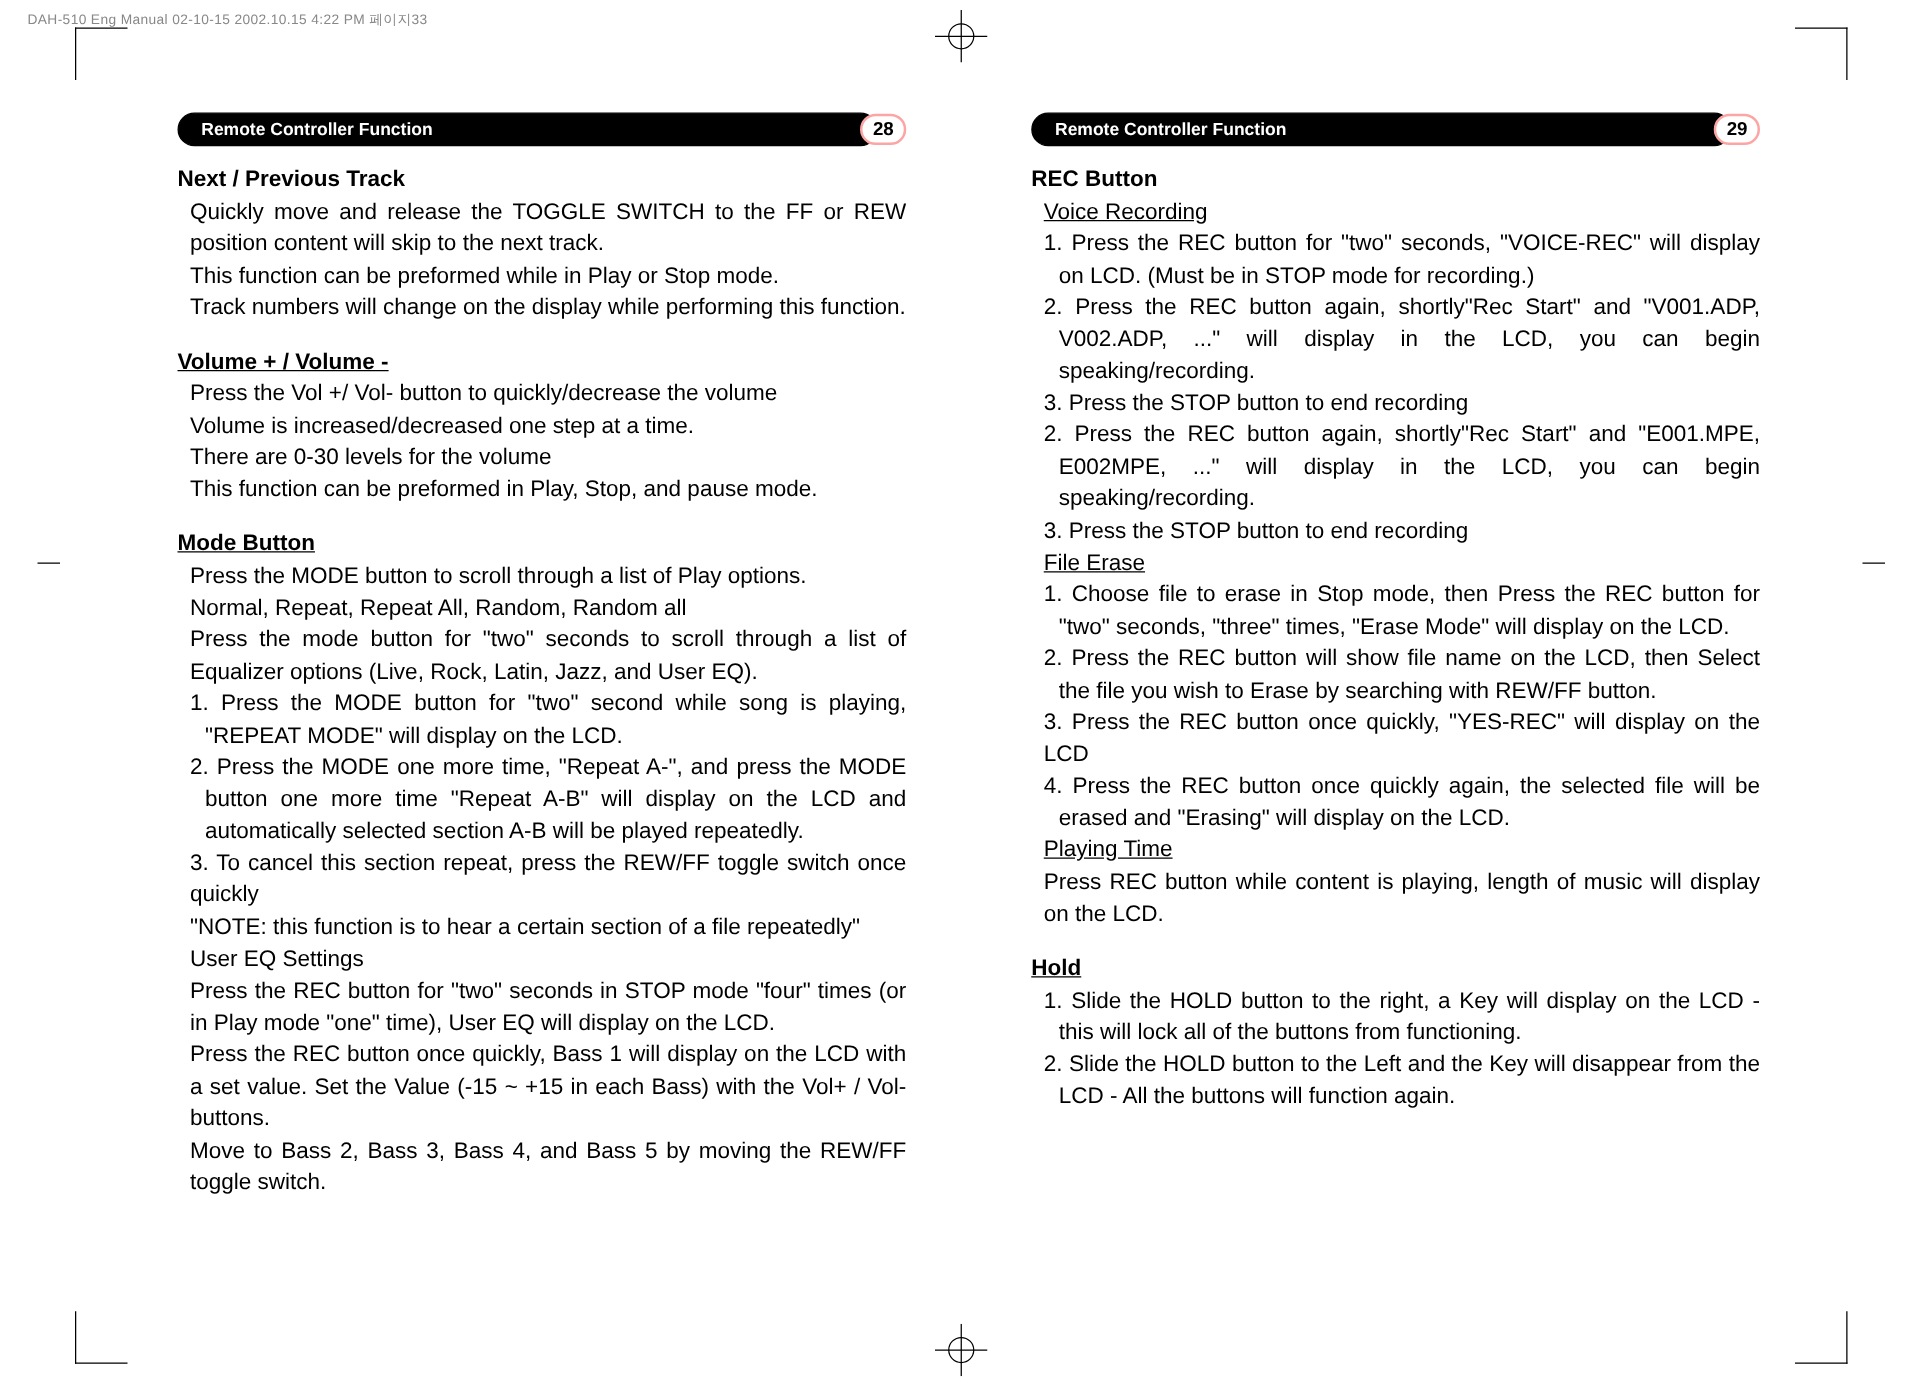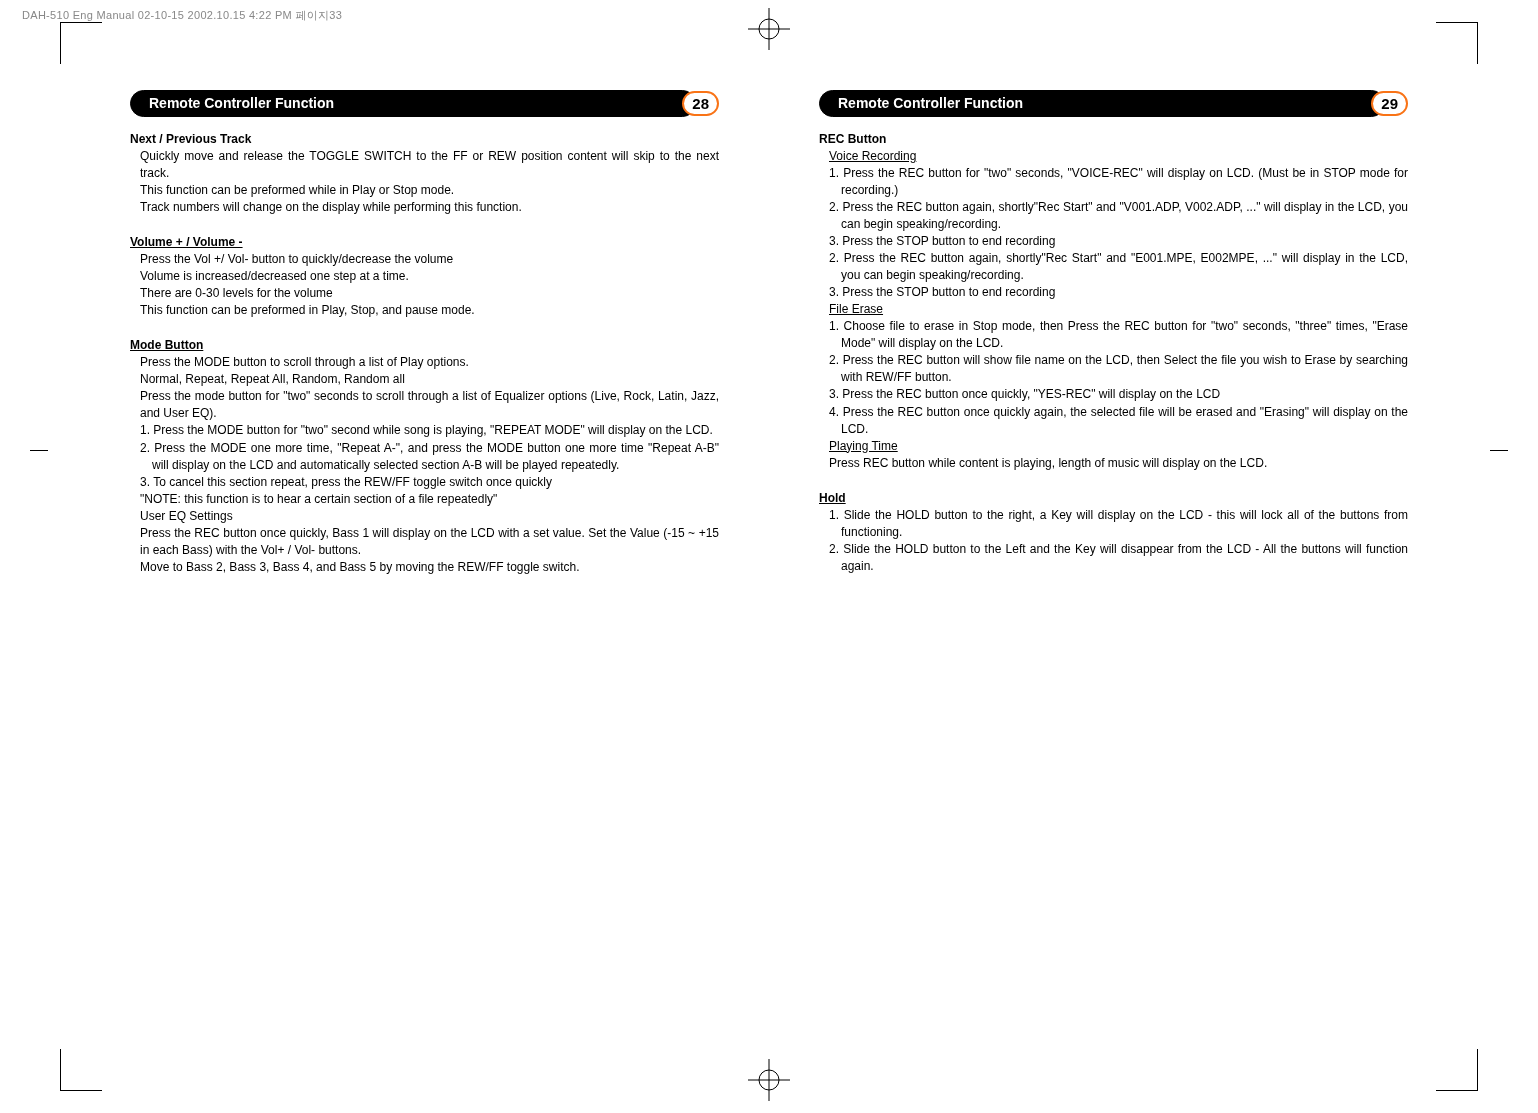--- a/index.html
+++ b/index.html
@@ -7,28 +7,28 @@
   .header-text { position: absolute; top: 8px; left: 22px; font-size: 11px; color: #888; font-family: Arial, sans-serif; letter-spacing: 0.3px; text-align: center; }
   .reg-top { position: absolute; top: 8px; left: 748px; }
   .reg-bottom { position: absolute; bottom: 12px; left: 748px; }
   .crop-mark { position: absolute; width: 42px; height: 42px; }
   .crop-mark.tl { top: 22px; left: 60px; border-top: 1px solid #000; border-left: 1px solid #000; }
   .crop-mark.tr { top: 22px; right: 60px; border-top: 1px solid #000; border-right: 1px solid #000; }
   .crop-mark.bl { bottom: 22px; left: 60px; border-bottom: 1px solid #000; border-left: 1px solid #000; }
   .crop-mark.br { bottom: 22px; right: 60px; border-bottom: 1px solid #000; border-right: 1px solid #000; }
   .side-mark-l { position: absolute; left: 30px; top: 450px; width: 18px; border-top: 1px solid #000; }
   .side-mark-r { position: absolute; right: 30px; top: 450px; width: 18px; border-top: 1px solid #000; }
-  .spread { display: flex; position: absolute; top: 90px; left: 100px; right: 100px; }
+  .spread { display: flex; position: absolute; top: 90px; left: 112px; right: 100px; }
   .page { flex: 1; padding: 0 30px; }
   .page.left { padding-right: 50px; }
   .page.right { padding-left: 50px; }
   .title-bar { display: flex; align-items: center; margin-bottom: 14px; }
   .pill { flex: 1; background: #000; color: #fff; border-radius: 14px; padding: 4px 18px 5px; font-size: 14px; font-weight: bold; border: 1px solid #000; }
-  .page-num { background: #fff; color: #000; border: 2px solid #f97316; border-radius: 14px; font-size: 15px; font-weight: bold; padding: 2px 8px; margin-left: -14px; position: relative; z-index: 2; }
-  .content { font-size: 12px; line-height: 1.42; text-align: justify; }
+  .page-num { background: #fff; color: #000; border: 2px solid #fca5a5; border-radius: 14px; font-size: 15px; font-weight: bold; padding: 2px 8px; margin-left: -14px; position: relative; z-index: 2; }
+  .content { font-size: 18px; line-height: 1.42; text-align: justify; }
   .section-title { font-weight: bold; margin-top: 2px; }
   .section-title.gap { margin-top: 18px; text-decoration: underline; }
   .indent { padding-left: 10px; }
   .hang { padding-left: 22px; text-indent: -12px; }
   .u { text-decoration: underline; }
 </style>
 </head>
 <body>
 
 <div class="header-text">DAH-510 Eng Manual 02-10-15  2002.10.15 4:22 PM  페이지33</div>
@@ -72,20 +72,21 @@
 
       <div class="section-title gap">Mode Button</div>
       <div class="indent">Press the MODE button to scroll through a list of Play options.</div>
       <div class="indent">Normal, Repeat, Repeat All, Random, Random all</div>
       <div class="indent">Press the mode button for "two" seconds to scroll through a list of Equalizer options (Live, Rock, Latin, Jazz, and User EQ).</div>
       <div class="indent hang">1. Press the MODE button for "two" second while song is playing, "REPEAT MODE" will display on the LCD.</div>
       <div class="indent hang">2. Press the MODE one more time, "Repeat A-", and press the MODE button one more time "Repeat A-B" will display on the LCD and automatically selected section A-B will be played repeatedly.</div>
       <div class="indent">3. To cancel this section repeat, press the REW/FF toggle switch once quickly</div>
       <div class="indent">"NOTE: this function is to hear a certain section of a file repeatedly"</div>
       <div class="indent">User EQ Settings</div>
+      <div class="indent">Press the REC button for "two" seconds in STOP mode "four" times (or in Play mode "one" time), User EQ will display on the LCD.</div>
       <div class="indent">Press the REC button once quickly, Bass 1 will display on the LCD with a set value. Set the Value (-15 ~ +15 in each Bass) with the Vol+ / Vol- buttons.</div>
       <div class="indent">Move to Bass 2, Bass 3, Bass 4, and Bass 5 by moving the REW/FF toggle switch.</div>
     </div>
   </div>
 
   <div class="page right">
     <div class="title-bar">
       <div class="pill">Remote Controller Function</div>
       <div class="page-num">29</div>
     </div>

